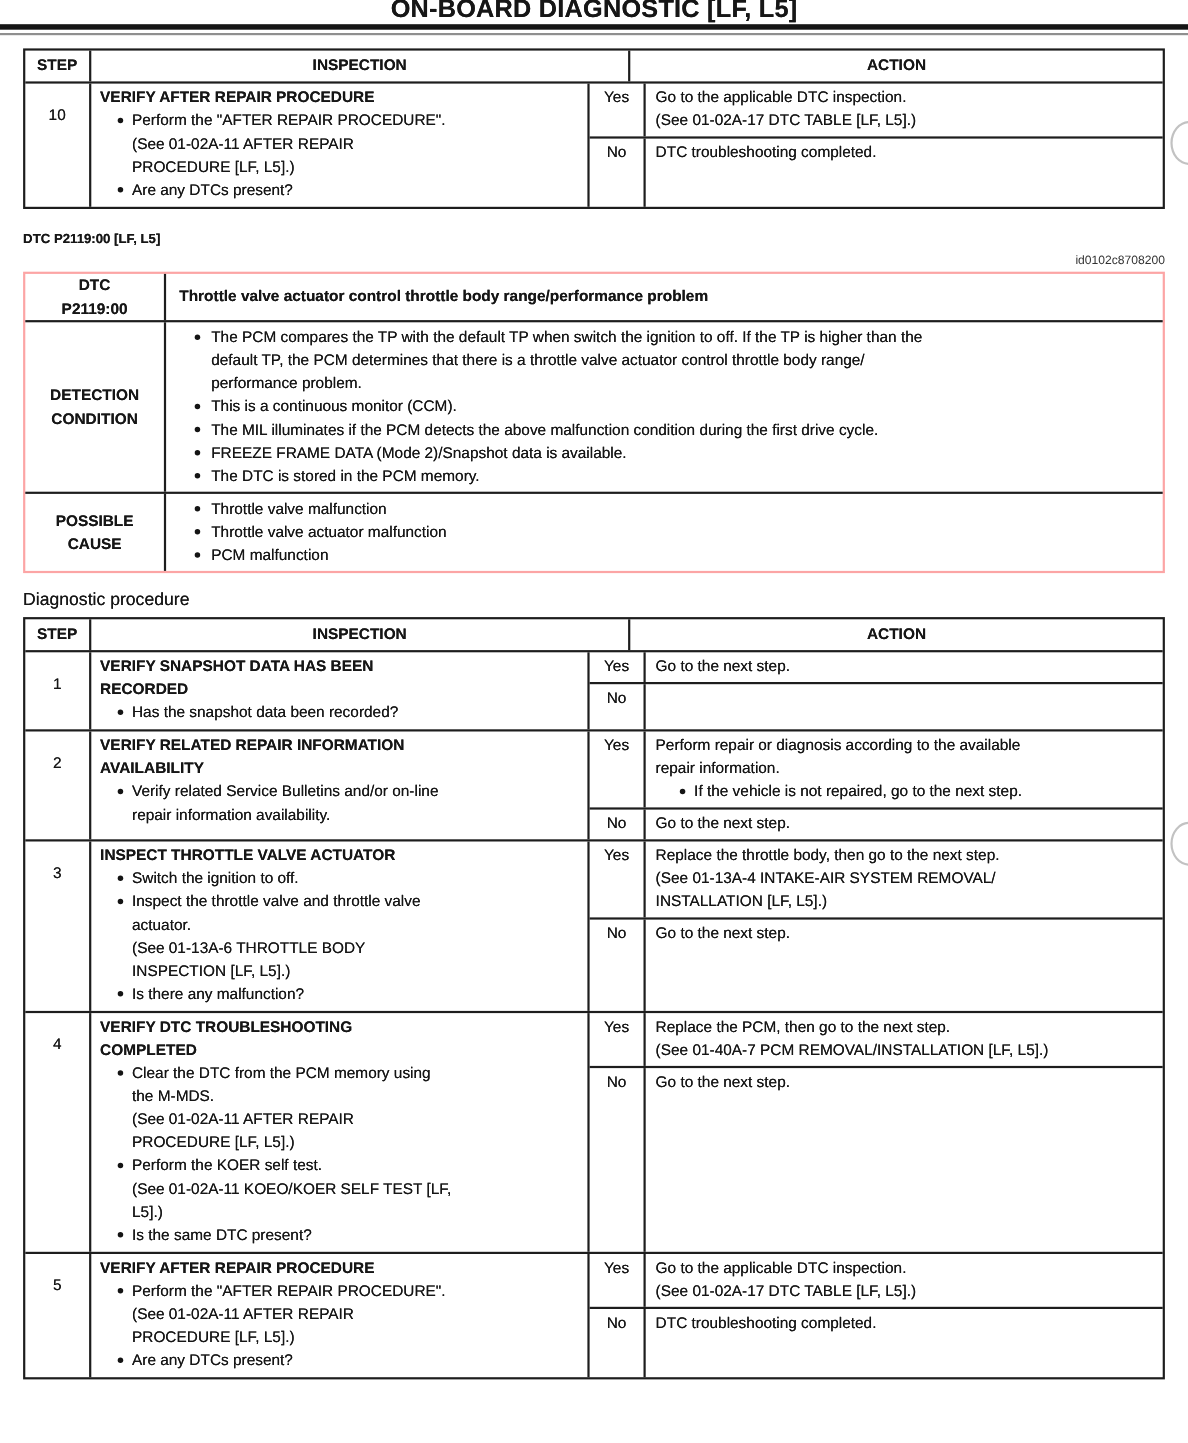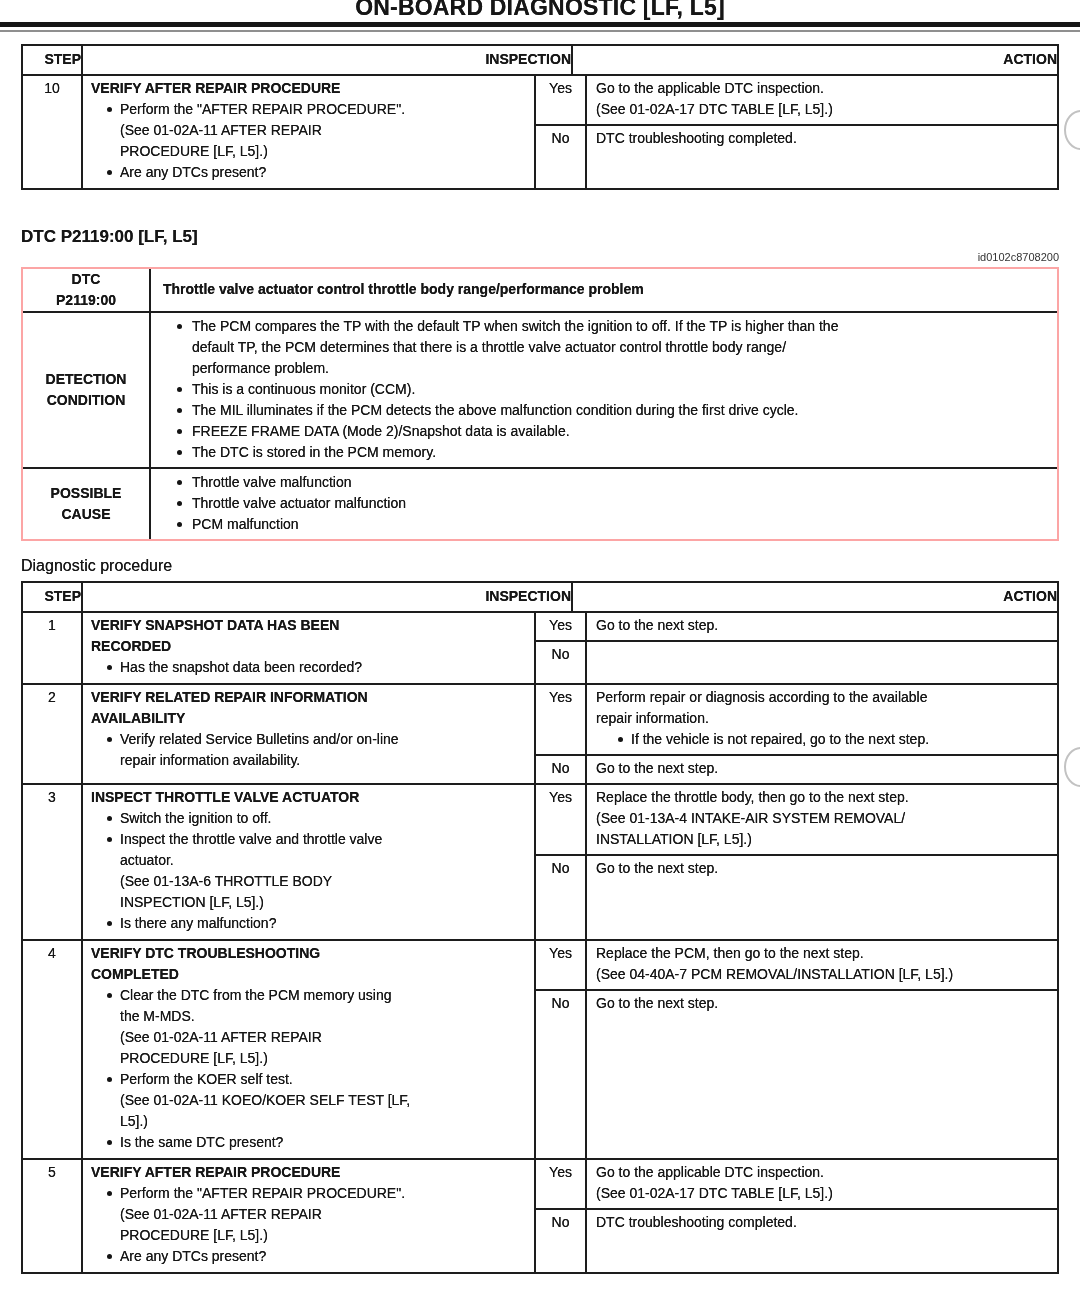--- a/index.html
+++ b/index.html
@@ -13,26 +13,26 @@
   .content{padding:0 21px;}
 
   
   .page-title{font-weight:700;font-size:23px;line-height:25px;text-align:center;margin-top:-5px;letter-spacing:.2px;}
   .rule-thick{height:5px;background:#151515;margin:2px -21px 0;}
   .rule-thin{height:2px;background:#8f8f8f;margin:3px -21px 0;}
 
   
   .tbl{border:2px solid #1d1d1d;margin-top:12px;}
   .thead{display:flex;font-weight:700;text-align:center;}
-  .thead>div{padding:3px 0 4px;text-align:right;}
+  .thead>div{padding:3px 0 4px;}
   .th-step{width:58px;border-right:2px solid #1d1d1d;flex-shrink:0;}
   .th-mid{width:488px;border-right:2px solid #1d1d1d;flex-shrink:0;}
   .th-action{flex:1;}
   .trow{display:flex;border-top:2px solid #1d1d1d;}
-  .c-step{width:58px;border-right:2px solid #1d1d1d;flex-shrink:0;text-align:center;padding-top:2px;}
+  .c-step{width:58px;border-right:2px solid #1d1d1d;flex-shrink:0;text-align:center;padding-top:18px;}
   .c-insp{width:437px;border-right:2px solid #1d1d1d;flex-shrink:0;padding:2px 6px 5px 8px;}
   .insp-title{font-weight:700;}
   .c-branches{flex:1;display:flex;flex-direction:column;}
   .branch{display:flex;}
   .branch + .branch{border-top:2px solid #1d1d1d;}
   .branch:last-child{flex:1 0 auto;}
   .c-yn{width:49px;border-right:2px solid #1d1d1d;flex-shrink:0;text-align:center;padding-top:2px;}
   .c-act{flex:1;padding:2px 6px 4px 9px;}
 
   .pre{white-space:pre-line;}
@@ -45,21 +45,21 @@
   
   .dtc-tbl{border:2px solid #fca5a5;margin-top:3px;}
   .drow{display:flex;}
   .drow + .drow{border-top:2px solid #1d1d1d;}
   .d-label{width:126px;border-right:2px solid #1d1d1d;flex-shrink:0;display:flex;align-items:center;justify-content:center;text-align:center;font-weight:700;}
   .d-content{flex:1;padding:3px 8px 4px;}
   .d-desc{display:flex;align-items:center;font-weight:700;padding-left:12px;}
   .d-content .dot{width:26px;}
   .support-head{font-weight:700;font-size:15px;}
 
-  .h-dtc{font-weight:700;font-size:17px;margin-top:36px;line-height:22px;}
+  .h-dtc{font-weight:700;font-size:12px;margin-top:16px;line-height:22px;}
   .ref-id{text-align:right;font-size:11px;line-height:13px;margin-top:3px;color:#333;text-shadow:none;}
   .h-proc{font-weight:400;font-size:16px;margin-top:14px;line-height:21px;}
   .tbl-proc{margin-top:5px;}
 
   
   .arc{position:absolute;width:30px;height:36px;border:2px solid #c2c2c2;border-radius:50%;right:-18px;background:transparent;}
   .arc1{top:110px;}
   .arc2{top:747px;}
 </style>
 </head>
@@ -280,21 +280,21 @@
         </div>
         <div class="bullet">
           <span class="dot"></span>
           <span class="btext pre">Is the same DTC present?</span>
         </div>
       </div>
       <div class="c-branches">
         <div class="branch">
           <div class="c-yn">Yes</div>
           <div class="c-act pre">Replace the PCM, then go to the next step.
-(See 04-40A-7 PCM REMOVAL/INSTALLATION [LF, L5].)</div>
+(See 01-40A-7 PCM REMOVAL/INSTALLATION [LF, L5].)</div>
         </div>
         <div class="branch">
           <div class="c-yn">No</div>
           <div class="c-act pre">Go to the next step.</div>
         </div>
       </div>
     </div>
 
     <div class="trow">
       <div class="c-step">5</div>

